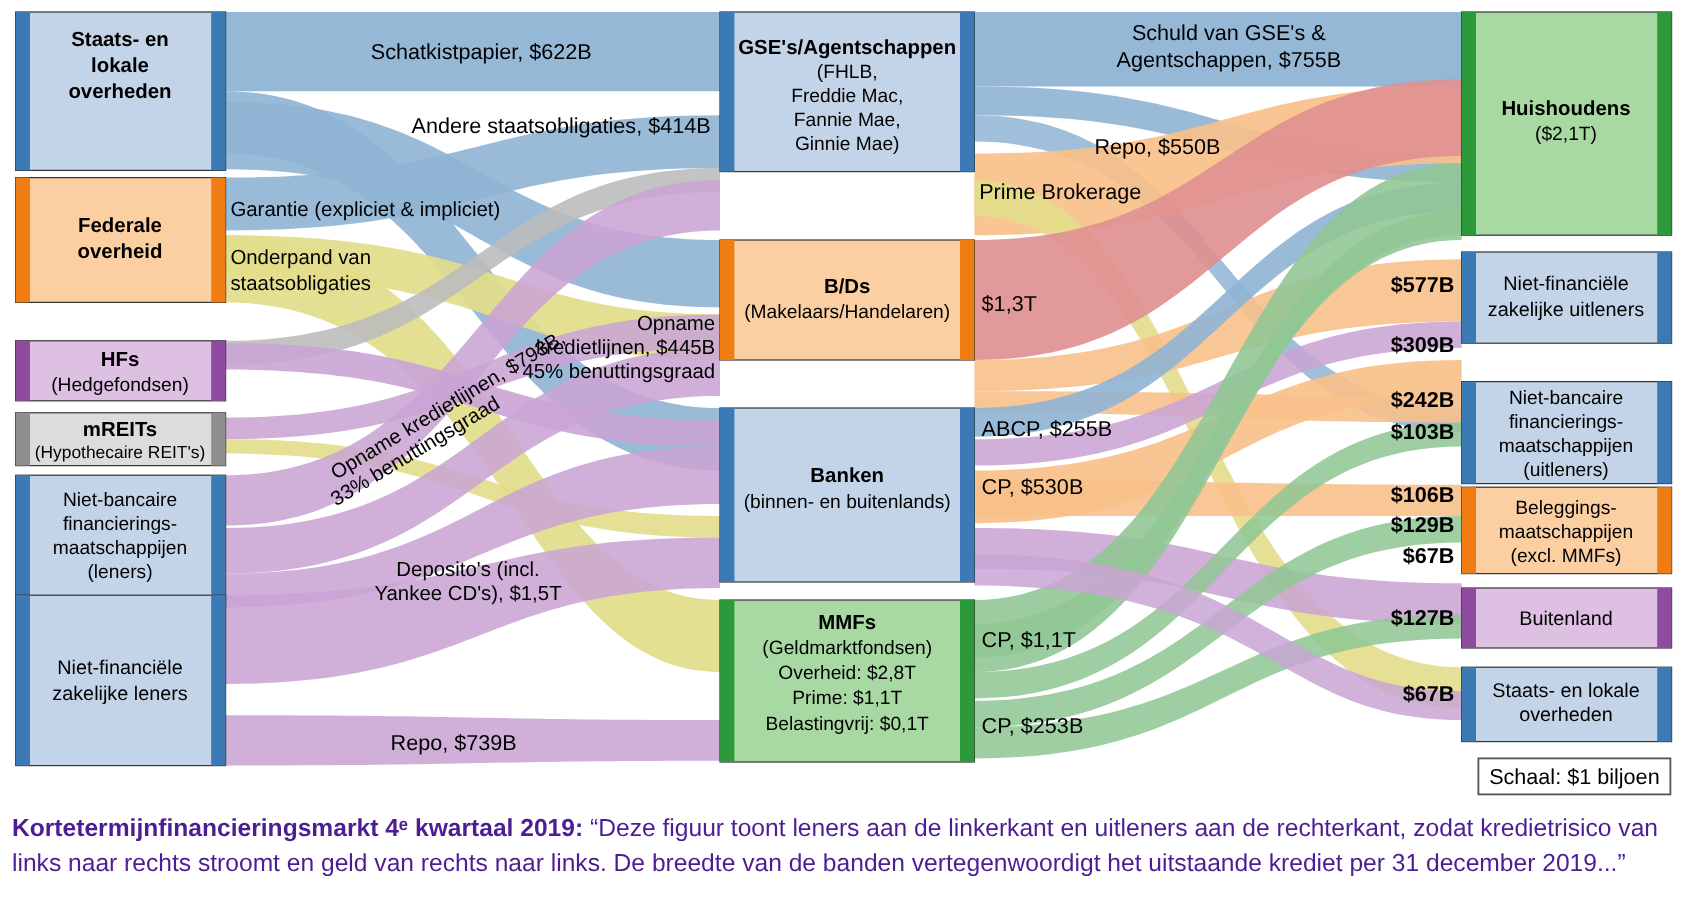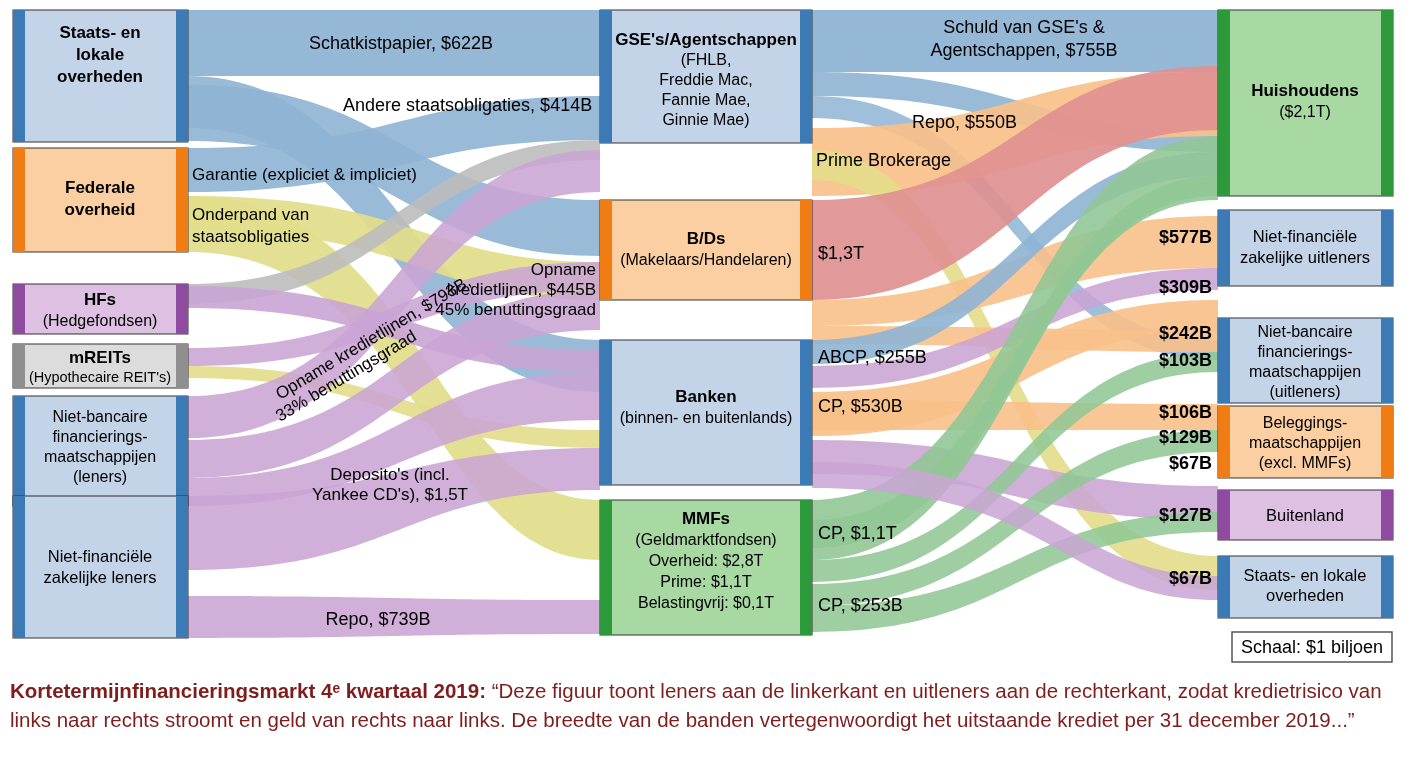--- a/index.html
+++ b/index.html
@@ -5,21 +5,21 @@
   html,body{margin:0;padding:0;background:#ffffff;}
   body{width:1408px;height:768px;font-family:"Liberation Sans",sans-serif;overflow:hidden;}
   #stage{position:relative;width:1408px;height:768px;background:#fff;}
   svg{display:block;}
   .nodeLabel{font-family:"Liberation Sans",sans-serif;text-anchor:middle;fill:#000;}
   .nodeLabel.bold{font-weight:bold;}
   .flowLabel{font-family:"Liberation Sans",sans-serif;fill:#000;font-size:17px;}
   .flowLabel.big{font-size:18px;}
   .scalebox{fill:#fff;stroke:#555;stroke-width:1.5;}
   .scaletext{font-family:"Liberation Sans",sans-serif;font-size:18px;fill:#000;text-anchor:middle;}
-  #caption{position:absolute;left:10px;top:676px;width:1390px;font-size:20.5px;line-height:1.42;color:#7f1d1d;font-family:"Liberation Sans",sans-serif;}
+  #caption{position:absolute;left:10px;top:676px;width:1390px;font-size:20.5px;line-height:1.42;color:#4c1d95;font-family:"Liberation Sans",sans-serif;}
   #caption b{font-weight:bold;}
 </style>
 </head>
 <body>
 
 <div id="stage">
 <svg width="1408" height="670" viewBox="0 0 1408 670">
 
   <g>
 

